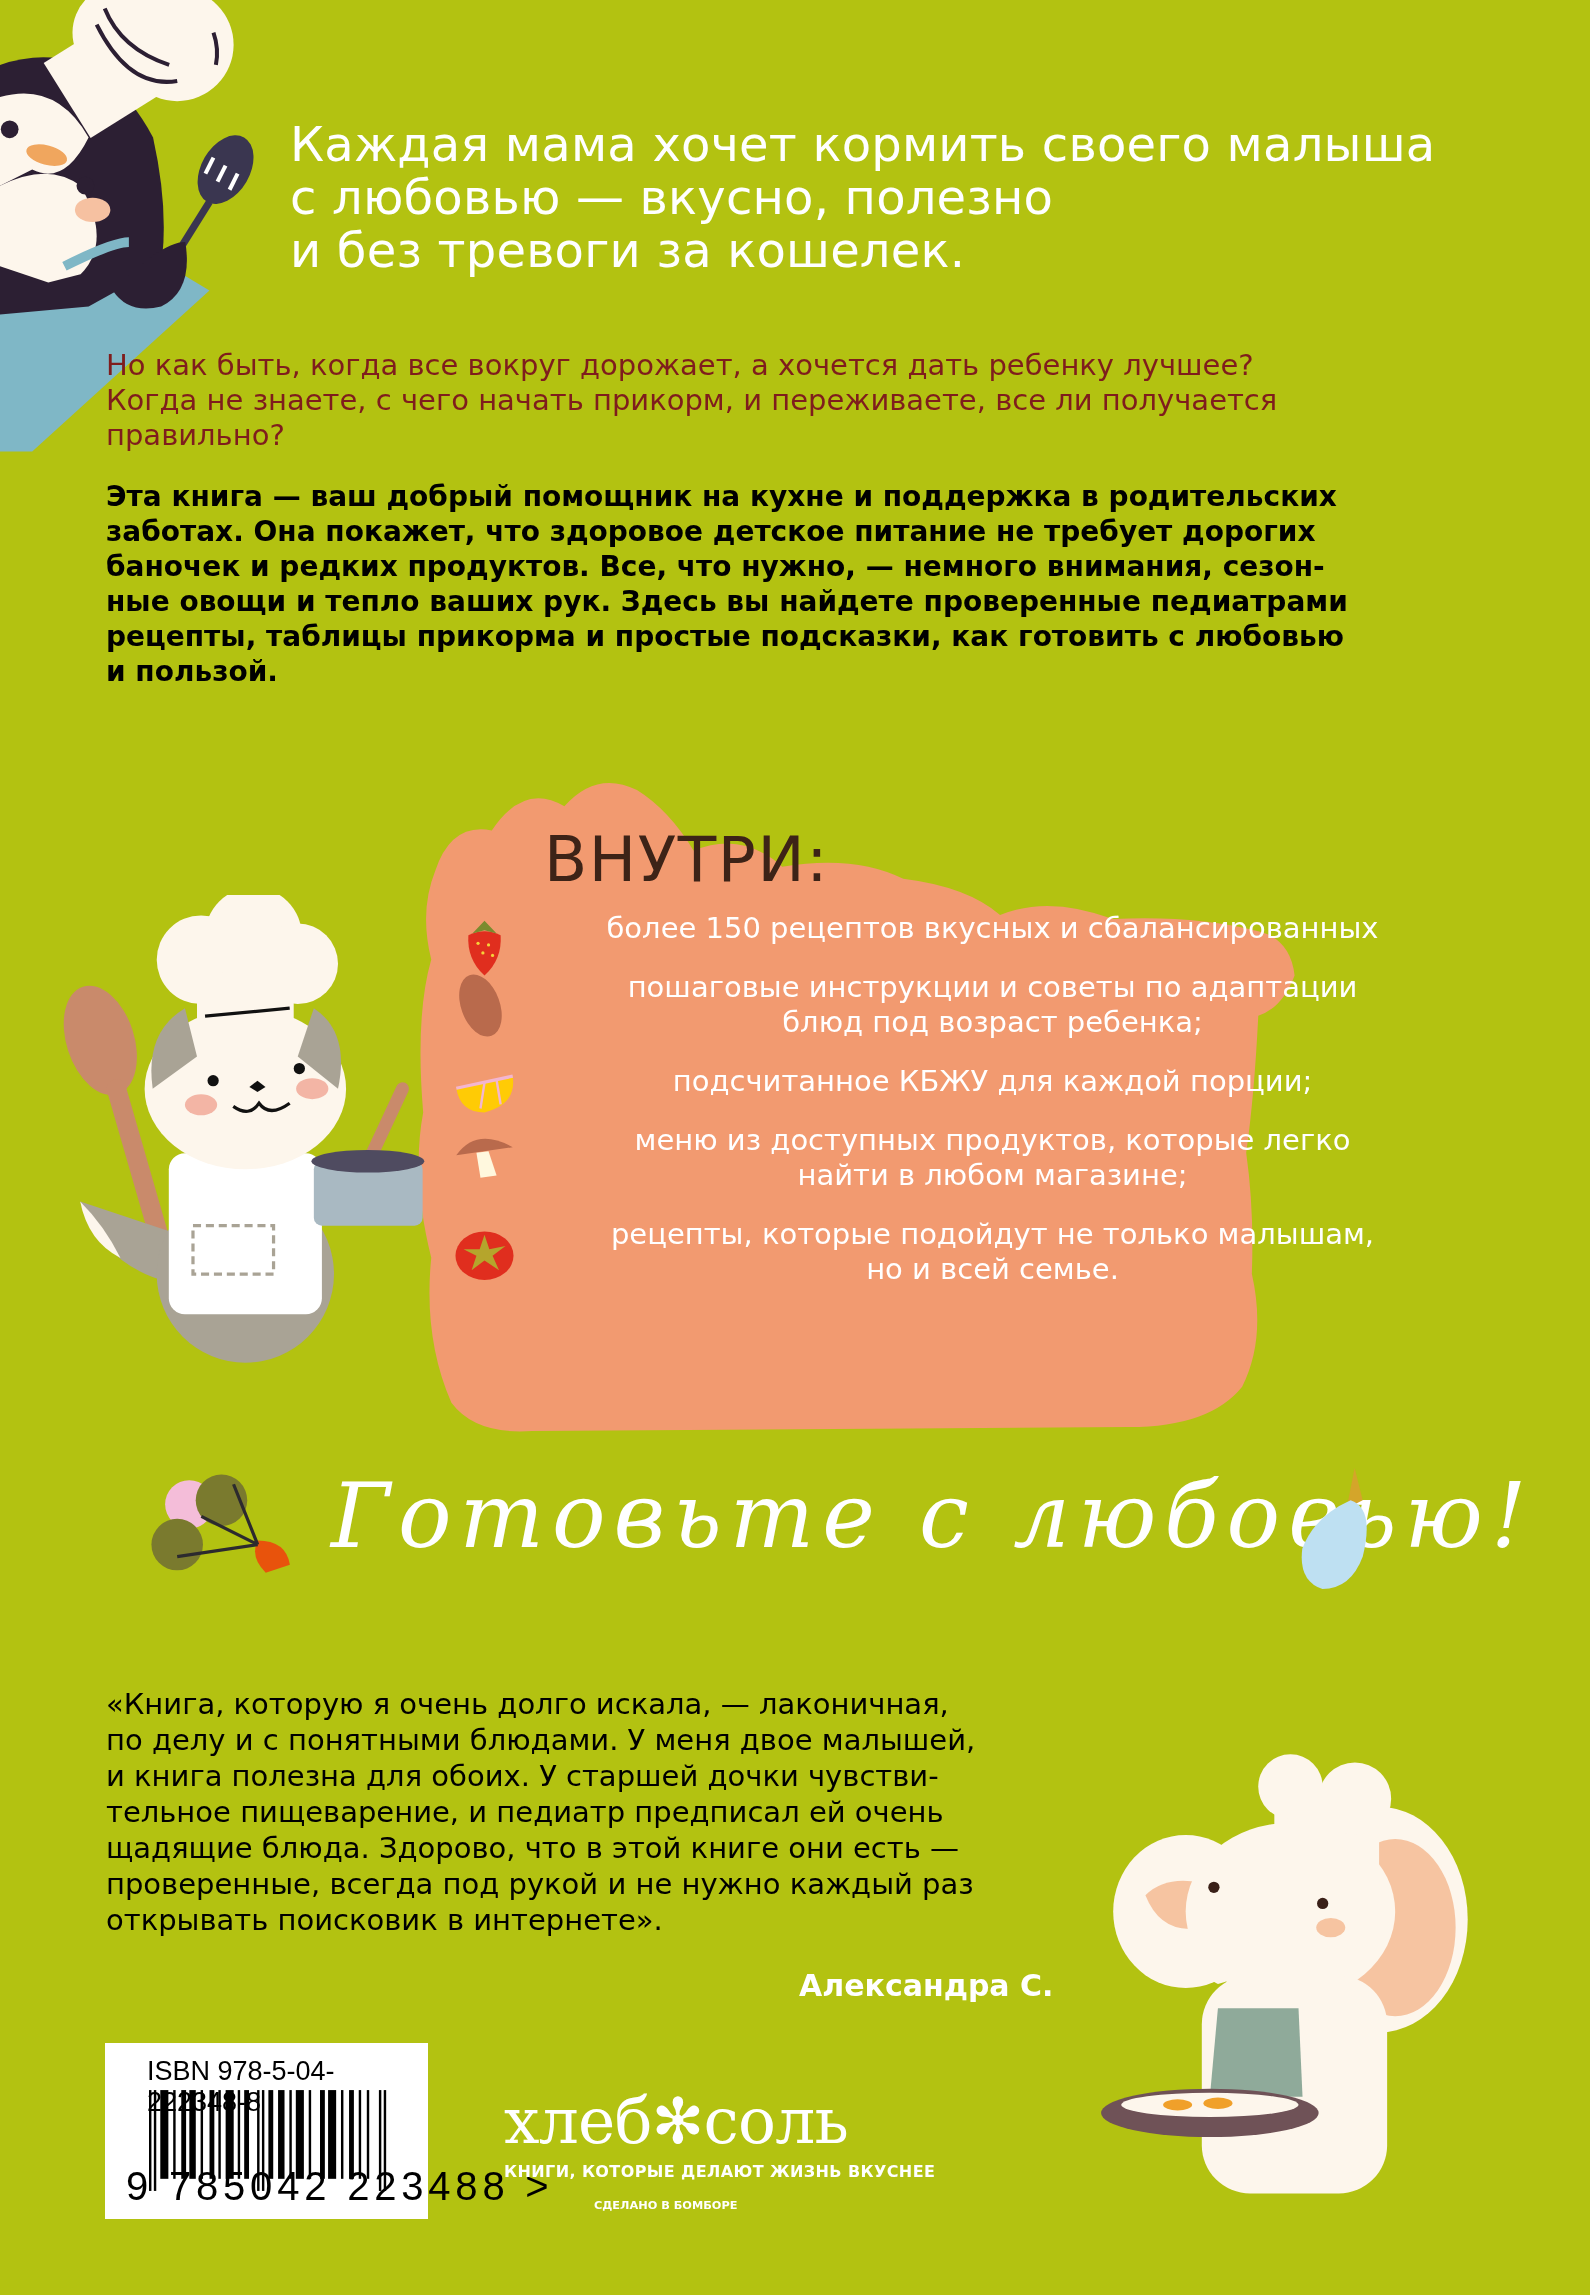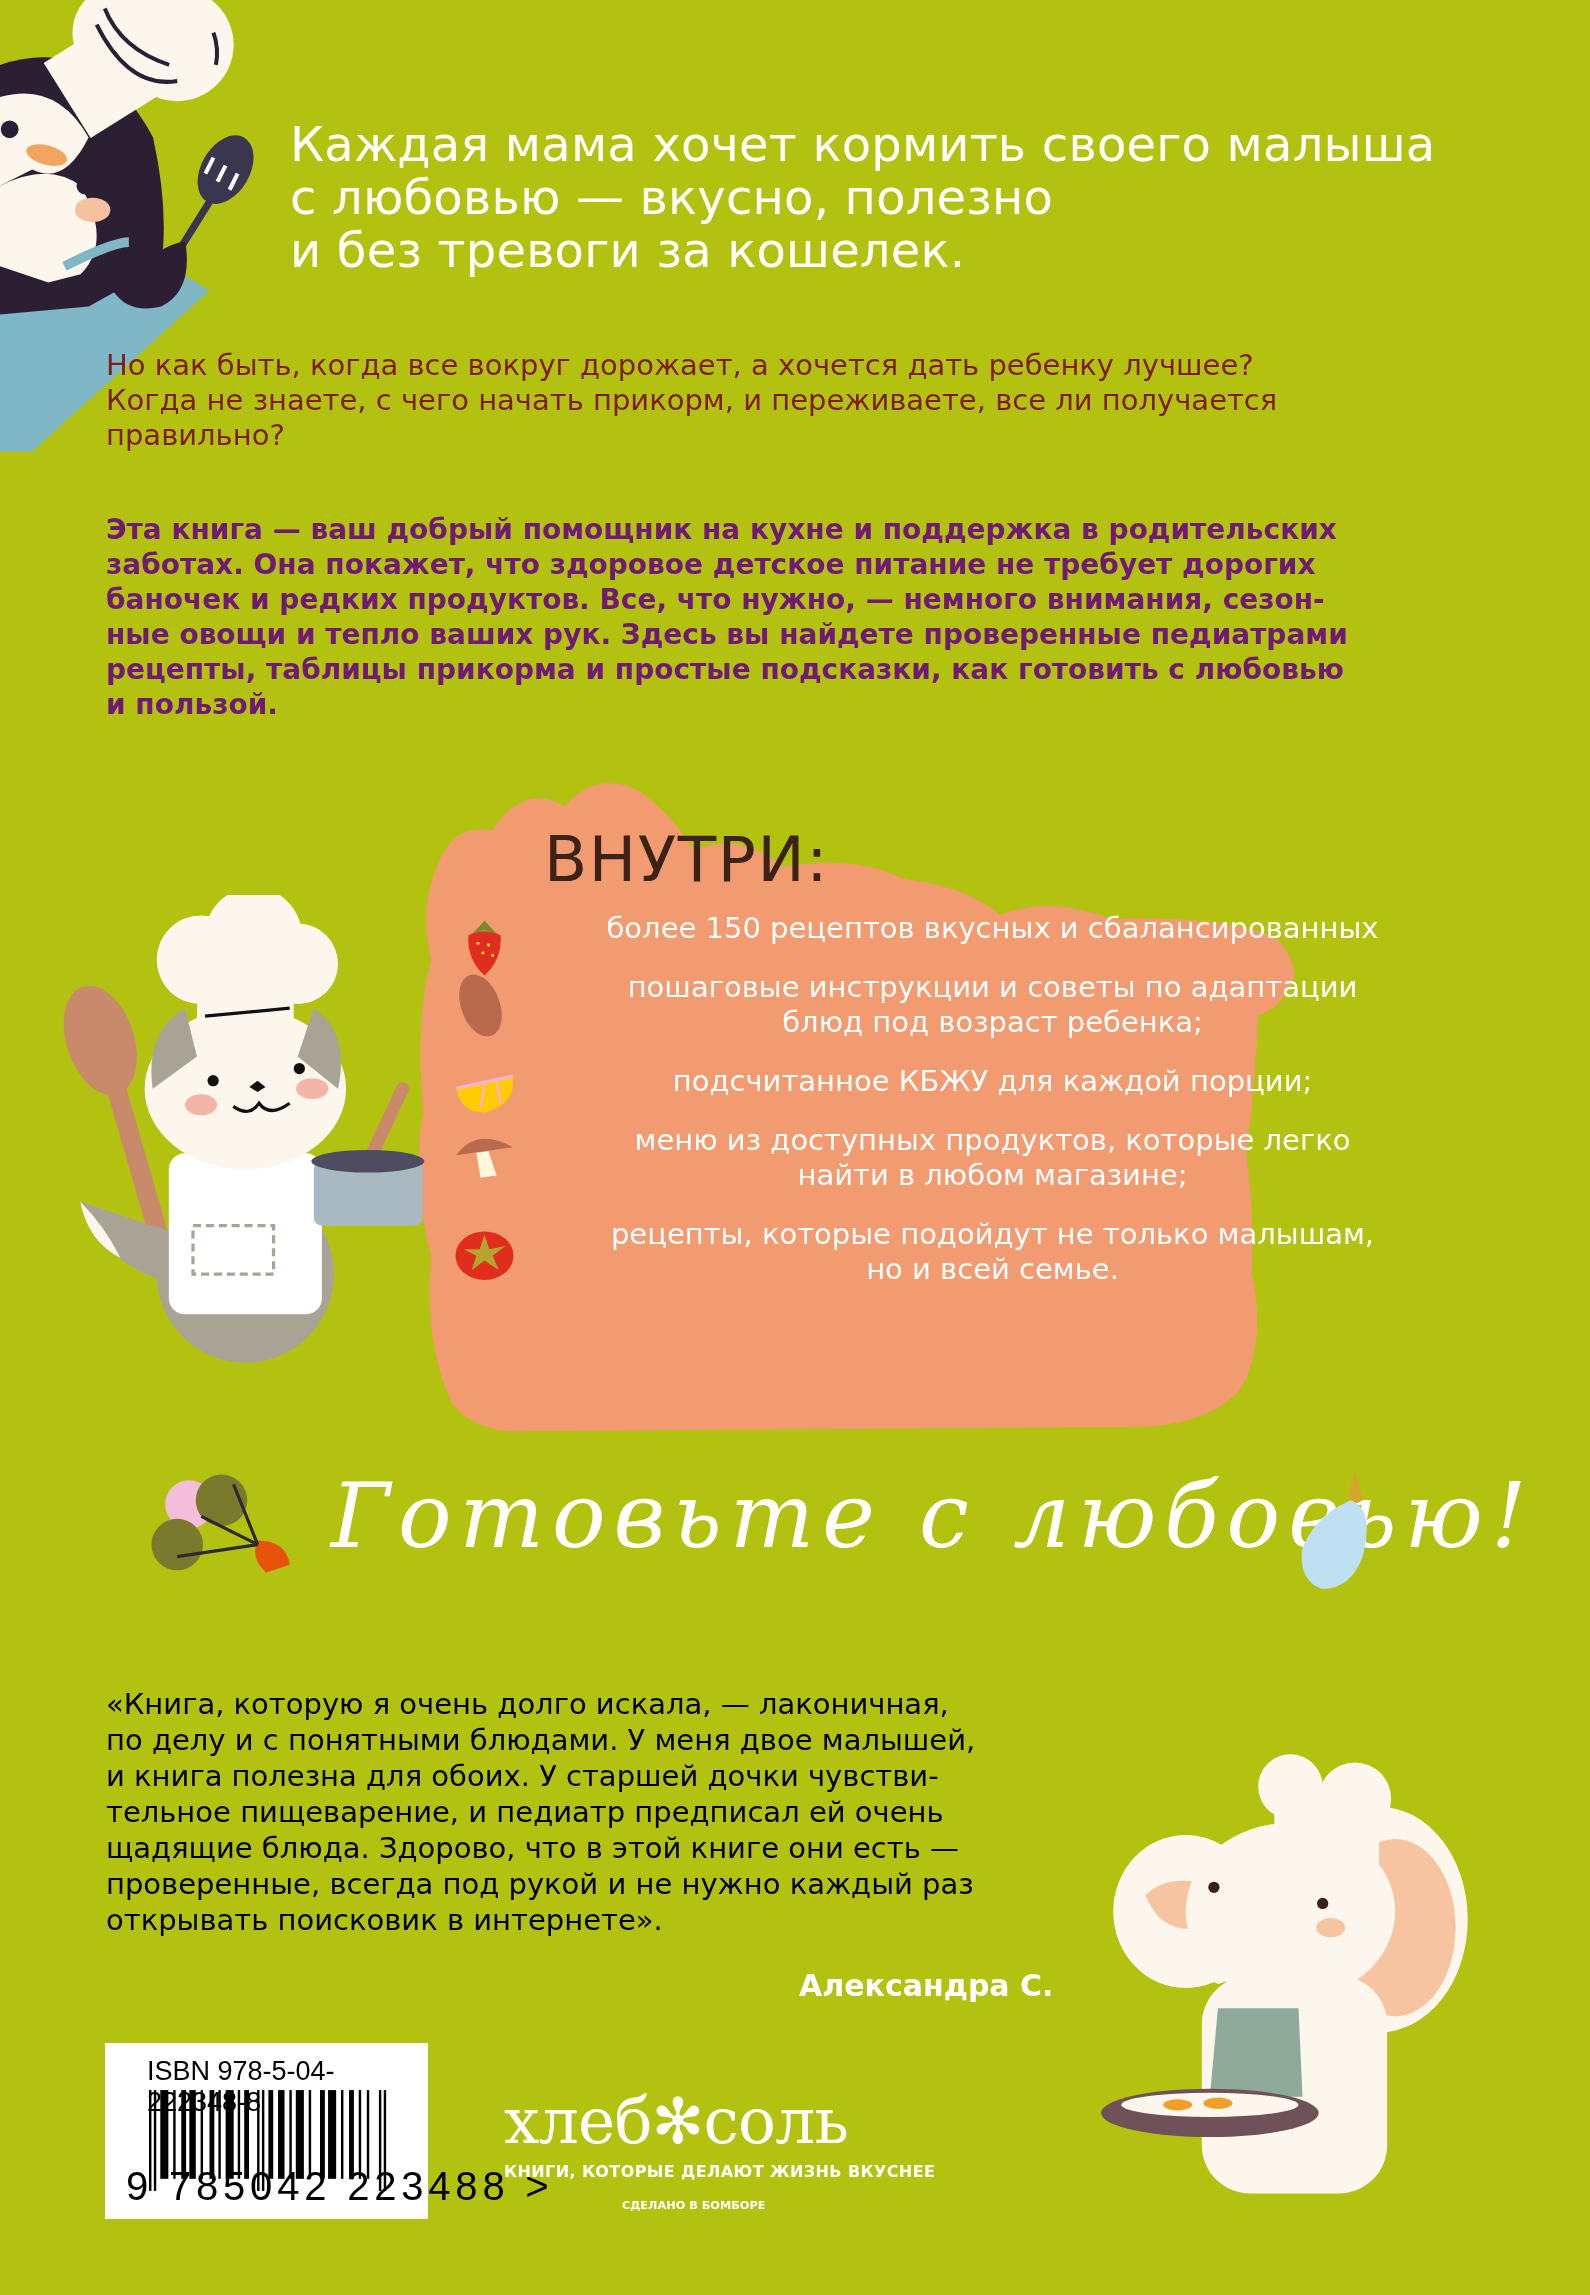--- a/index.html
+++ b/index.html
@@ -15,22 +15,22 @@
     letter-spacing:0.2px;
     margin-top:17px;
   }
   .headline div { white-space:nowrap; }
   .intro {
     left:106px; top:348px; width:1371px;
     color:#7f1d1d; font-size:29px; line-height:35px;
   }
   .intro div { white-space:nowrap; }
   .bold-para {
-    left:106px; top:512px; width:1371px;
-    color:#701a75; font-size:28px; line-height:35px; font-weight:700;
+    left:106px; top:479px; width:1371px;
+    color:#000000; font-size:28px; line-height:35px; font-weight:700;
   }
   .bold-para div { white-space:nowrap; }
   .blob { left:403px; top:774px; width:1057px; height:661px; }
   .inside-title {
     left:544px; top:823px; color:#3D2317; font-size:63px; line-height:73px;
     letter-spacing:1.6px; font-weight:400;
   }
   .inside-list { left:452px; top:911px; width:1000px; }
   .inside-item {
     position:relative; padding-left:81px; color:#FFFFFF;
@@ -60,21 +60,21 @@
   }
   .ean-digits {
     position:absolute; left:21px; top:121px; font-family:"Liberation Sans", sans-serif;
     font-size:40px; color:#000; letter-spacing:4.8px; white-space:pre;
   }
   .logo { left:504px; top:2089px; color:#FFFFFF; text-align:left; }
   .logo-main {
     font-family:"DejaVu Serif", serif; font-size:63px; line-height:65px; letter-spacing:-0.8px;
   }
   .logo-tag { font-size:16px; font-weight:700; margin-top:8px; letter-spacing:0.4px; }
-  .logo-made { font-size:11.3px; font-weight:700; margin-top:18px; margin-left:118px; }
+  .logo-made { font-size:11.3px; font-weight:700; margin-top:18px; margin-left:90px; }
 </style>
 </head>
 <body>
 
 <svg class="abs" style="left:0;top:0" width="290" height="452" viewBox="0 0 360 560">
   <path d="M0 300 L0 560 L40 560 L260 360 L160 300 Z" fill="#7FB7C6"></path>
   <path d="M0 80 Q120 40 190 170 Q210 260 200 330 L110 380 L0 390 Z" fill="#2C1F33"></path>
   <path d="M0 120 Q70 100 110 170 Q80 230 40 210 L0 230 Z" fill="#FDF6EC"></path>
   <path d="M0 230 Q60 200 100 230 Q140 300 100 340 L60 350 L0 330 Z" fill="#FDF6EC"></path>
   <circle cx="12" cy="160" r="11" fill="#2C1F33"></circle>

